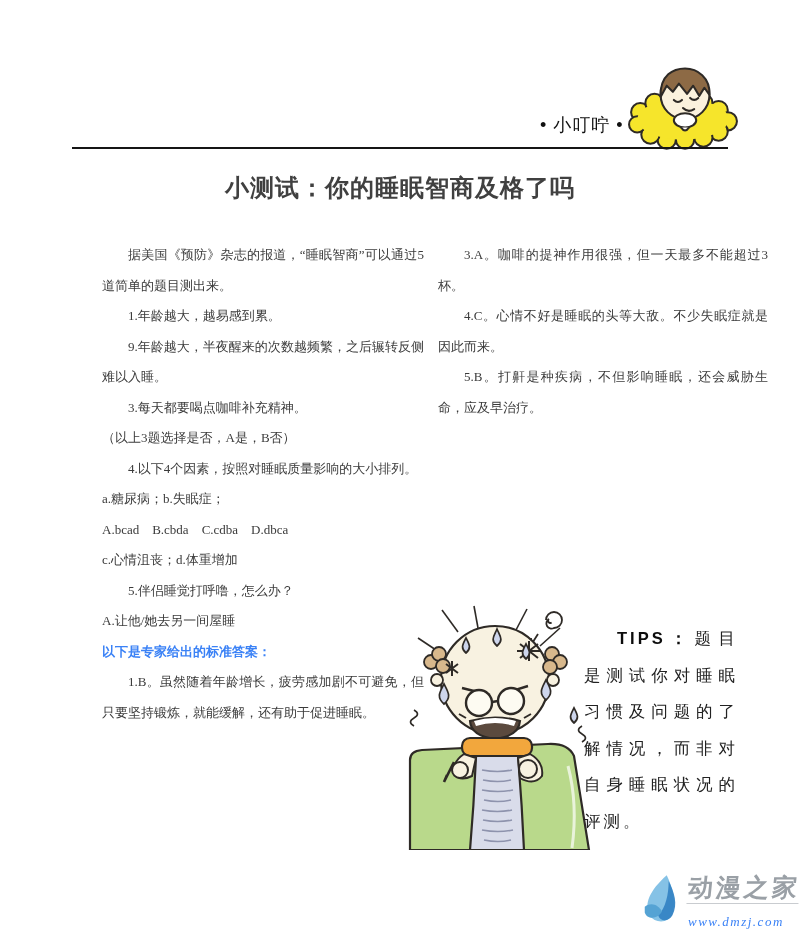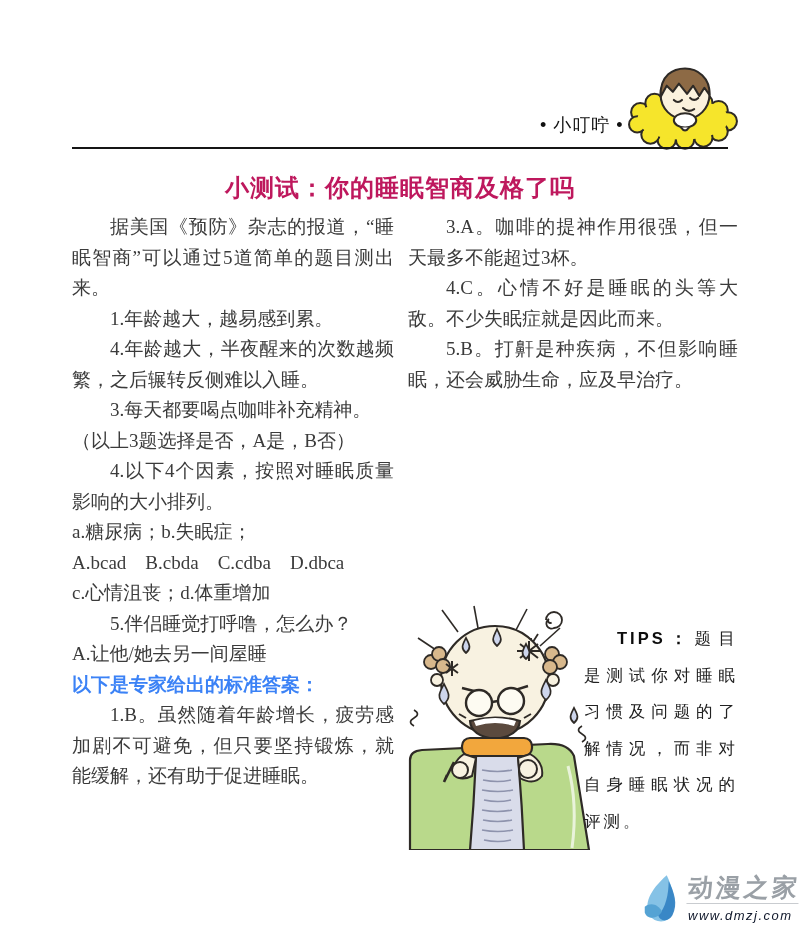--- a/index.html
+++ b/index.html
@@ -15,25 +15,25 @@
     font-family:"Liberation Sans","DejaVu Sans",sans-serif;
     font-weight:400;font-size:18px;letter-spacing:1px;color:#111;
   }
   .mascot{position:absolute;left:626px;top:56px;width:114px;height:94px;}
   .rule{position:absolute;left:72px;top:147px;width:656px;height:2px;background:#151515;}
   
   .page-title{
     position:absolute;left:0;top:172px;width:800px;margin:0;
     text-align:center;
     font-family:"Liberation Sans","DejaVu Sans",sans-serif;
-    font-weight:700;font-size:24px;letter-spacing:1px;color:#be185d;
-  }
-  
-  .col{position:absolute;top:212px;font-size:19px;line-height:30.5px;
-       text-align:justify;}
+    font-weight:700;font-size:24px;letter-spacing:1px;color:#404040;
+  }
+  
+  .col{position:absolute;top:240px;font-size:13px;line-height:30.5px;
+       text-align:justify;margin-left:30px;}
   .col-left{left:72px;width:322px;}
   .col-right{left:408px;width:330px;}
   .col p{margin:0;}
   .col p.indent{text-indent:2em;}
   .col p.bold{
     font-family:"Liberation Sans","DejaVu Sans",sans-serif;
     font-weight:700;color:#3b82f6;
   }
   .col b, .tips b{
     font-family:"Liberation Sans","DejaVu Sans",sans-serif;
@@ -50,23 +50,23 @@
   .logo{position:absolute;left:640px;top:874px;display:flex;align-items:flex-start;}
   .logo-flame{width:42px;height:52px;margin-right:6px;}
   .logo-text{display:flex;flex-direction:column;}
   .site-name{
     font-family:"Liberation Sans","DejaVu Sans",sans-serif;
     font-weight:700;font-size:25px;line-height:27px;letter-spacing:3px;
     color:#9aa0a6;transform:skewX(-6deg);
     border-bottom:1px solid #c9ccd0;padding-bottom:2px;
   }
   .site-url{
-    font-family:Liberation Sans, sans-serif;
-    font-style:italic;font-size:13px;letter-spacing:1.5px;color:#0f172a;
-    margin-top:4px;
+    font-family:Liberation Serif, serif;
+    font-style:italic;font-size:13px;letter-spacing:1.5px;color:#3b82f6;
+    margin-top:10px;
   }
   svg{display:block;}
 </style>
 </head>
 <body>
 
 <div class="header-label">• 小叮咛 •</div>
 
 <svg class="mascot" viewBox="0 0 112 92">
 
@@ -96,21 +96,21 @@
   <path d="M54,70 q4,6 8,0" fill="#ffffff" stroke="#2e2a26" stroke-width="2"></path>
 </svg>
 
 <div class="rule"></div>
 
 <h1 class="page-title">小测试：你的睡眠智商及格了吗</h1>
 
 <div class="col col-left" id="left-col">
     <p class="indent">据美国《预防》杂志的报道，“睡眠智商”可以通过5道简单的题目测出来。</p>
     <p class="indent">1.年龄越大，越易感到累。</p>
-    <p class="indent">4.年龄越大，半夜醒来的次数越频繁，之后辗转反侧难以入睡。</p>
+    <p class="indent">9.年龄越大，半夜醒来的次数越频繁，之后辗转反侧难以入睡。</p>
     <p class="indent">3.每天都要喝点咖啡补充精神。</p>
     <p class="">（以上3题选择是否，A是，B否）</p>
     <p class="indent">4.以下4个因素，按照对睡眠质量影响的大小排列。</p>
     <p class="">a.糖尿病；b.失眠症；</p>
     <p class="">A.bcad　B.cbda　C.cdba　D.dbca</p>
     <p class="">c.心情沮丧；d.体重增加</p>
     <p class="indent">5.伴侣睡觉打呼噜，怎么办？</p>
     <p class="">A.让他/她去另一间屋睡</p>
     <p class=" bold">以下是专家给出的标准答案：</p>
     <p class="indent">1.B。虽然随着年龄增长，疲劳感加剧不可避免，但只要坚持锻炼，就能缓解，还有助于促进睡眠。</p>

